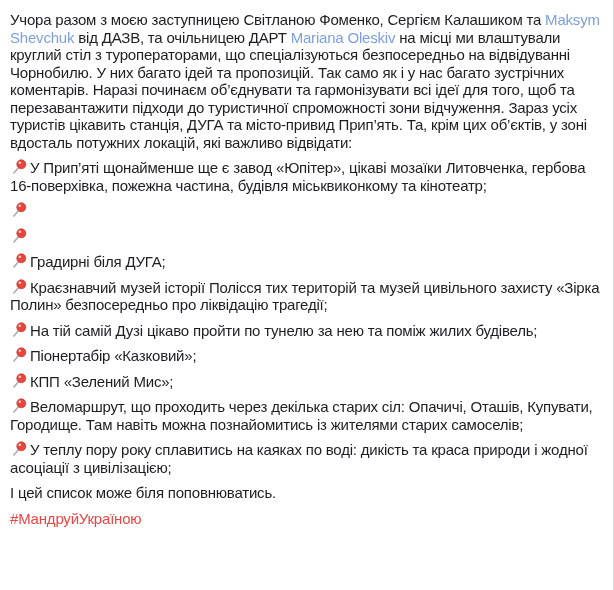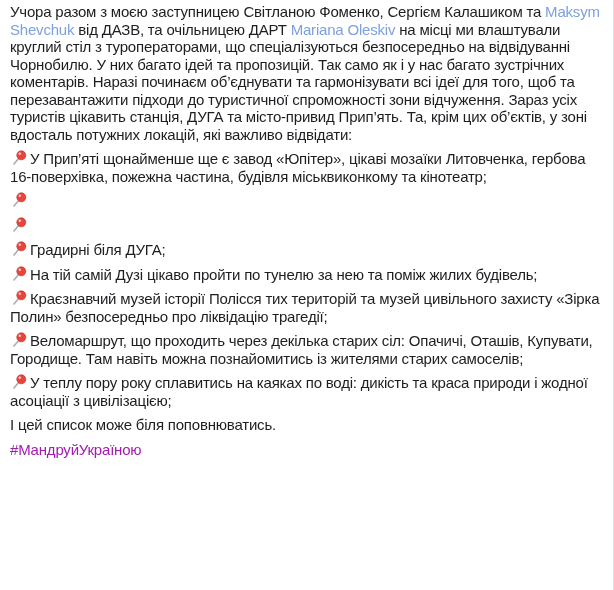--- a/index.html
+++ b/index.html
@@ -15,29 +15,29 @@
     border-right: 1px solid #dddfe4;
     padding: 3px 13px 0 10px;
     overflow: hidden;
     font-family: "Liberation Sans", sans-serif;
     font-size: 15px;
     line-height: 17.5px;
     letter-spacing: -0.2px;
     color: #1c1e21;
   }
   .post p {
-    margin: 0 0 7px 0;
+    margin: 8px 0 7px 0;
   }
   a.plink {
     color: #7da0e0;
     text-decoration: none;
     cursor: pointer;
   }
   a.hashtag {
-    color: #a21caf;
+    color: #ef4444;
     text-decoration: none;
     cursor: pointer;
   }
   .pin {
     display: inline-block;
     width: 17px;
     height: 16px;
     vertical-align: -2px;
     margin-right: 3px;
   }
@@ -71,29 +71,39 @@
   <p class="bullet"><span class="pin"><svg width="17" height="16" viewBox="0 0 17 16">
           <line x1="3.5" y1="14.5" x2="9.5" y2="7.5" stroke="#a8adb3" stroke-width="1.6"></line>
           <circle cx="11.3" cy="5.3" r="4.5" fill="#e8453c" stroke="#c2372f" stroke-width="0.7"></circle>
           <circle cx="9.8" cy="3.8" r="1.2" fill="#ffffff" opacity="0.8"></circle>
         </svg></span><span>Градирні біля ДУГА;</span></p>
 
   <p class="bullet"><span class="pin"><svg width="17" height="16" viewBox="0 0 17 16">
           <line x1="3.5" y1="14.5" x2="9.5" y2="7.5" stroke="#a8adb3" stroke-width="1.6"></line>
           <circle cx="11.3" cy="5.3" r="4.5" fill="#e8453c" stroke="#c2372f" stroke-width="0.7"></circle>
           <circle cx="9.8" cy="3.8" r="1.2" fill="#ffffff" opacity="0.8"></circle>
+        </svg></span><span>Краєзнавчий музей історії Полісся тих територій та музей цивільного захисту «Зірка Полин» безпосередньо про ліквідацію трагедії;</span></p>
+
+  <p class="bullet"><span class="pin"><svg width="17" height="16" viewBox="0 0 17 16">
+          <line x1="3.5" y1="14.5" x2="9.5" y2="7.5" stroke="#a8adb3" stroke-width="1.6"></line>
+          <circle cx="11.3" cy="5.3" r="4.5" fill="#e8453c" stroke="#c2372f" stroke-width="0.7"></circle>
+          <circle cx="9.8" cy="3.8" r="1.2" fill="#ffffff" opacity="0.8"></circle>
         </svg></span><span>На тій самій Дузі цікаво пройти по тунелю за нею та поміж жилих будівель;</span></p>
 
   <p class="bullet"><span class="pin"><svg width="17" height="16" viewBox="0 0 17 16">
           <line x1="3.5" y1="14.5" x2="9.5" y2="7.5" stroke="#a8adb3" stroke-width="1.6"></line>
           <circle cx="11.3" cy="5.3" r="4.5" fill="#e8453c" stroke="#c2372f" stroke-width="0.7"></circle>
           <circle cx="9.8" cy="3.8" r="1.2" fill="#ffffff" opacity="0.8"></circle>
-        </svg></span><span>Краєзнавчий музей історії Полісся тих територій та музей цивільного захисту «Зірка Полин» безпосередньо про ліквідацію трагедії;</span></p>
+        </svg></span><span>Піонертабір «Казковий»;</span></p>
 
-
+  <p class="bullet"><span class="pin"><svg width="17" height="16" viewBox="0 0 17 16">
+          <line x1="3.5" y1="14.5" x2="9.5" y2="7.5" stroke="#a8adb3" stroke-width="1.6"></line>
+          <circle cx="11.3" cy="5.3" r="4.5" fill="#e8453c" stroke="#c2372f" stroke-width="0.7"></circle>
+          <circle cx="9.8" cy="3.8" r="1.2" fill="#ffffff" opacity="0.8"></circle>
+        </svg></span><span>КПП «Зелений Мис»;</span></p>
 
   <p class="bullet"><span class="pin"><svg width="17" height="16" viewBox="0 0 17 16">
           <line x1="3.5" y1="14.5" x2="9.5" y2="7.5" stroke="#a8adb3" stroke-width="1.6"></line>
           <circle cx="11.3" cy="5.3" r="4.5" fill="#e8453c" stroke="#c2372f" stroke-width="0.7"></circle>
           <circle cx="9.8" cy="3.8" r="1.2" fill="#ffffff" opacity="0.8"></circle>
         </svg></span><span>Веломаршрут, що проходить через декілька старих сіл: Опачичі, Оташів, Купувати, Городище. Там навіть можна познайомитись із жителями старих самоселів;</span></p>
 
   <p class="bullet"><span class="pin"><svg width="17" height="16" viewBox="0 0 17 16">
           <line x1="3.5" y1="14.5" x2="9.5" y2="7.5" stroke="#a8adb3" stroke-width="1.6"></line>
           <circle cx="11.3" cy="5.3" r="4.5" fill="#e8453c" stroke="#c2372f" stroke-width="0.7"></circle>

